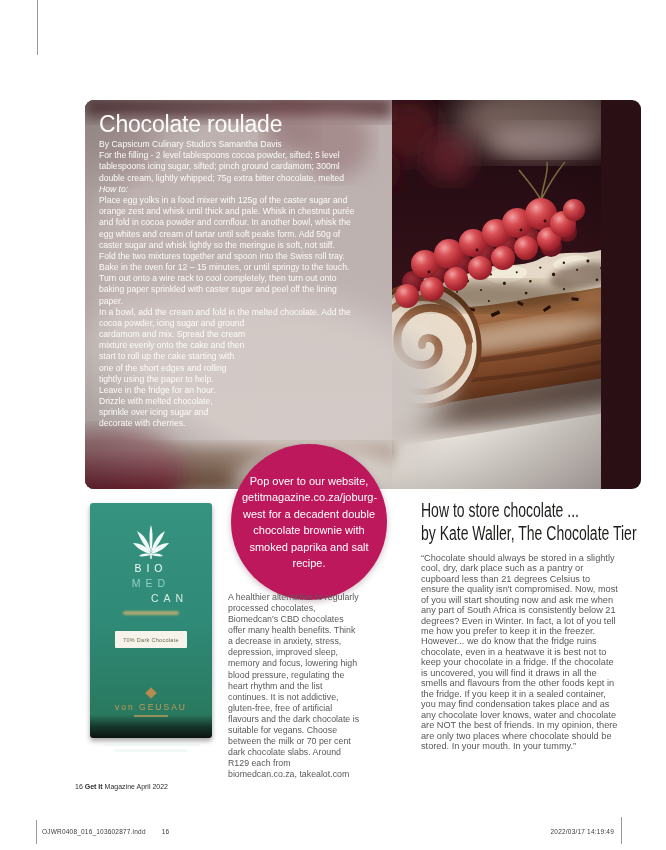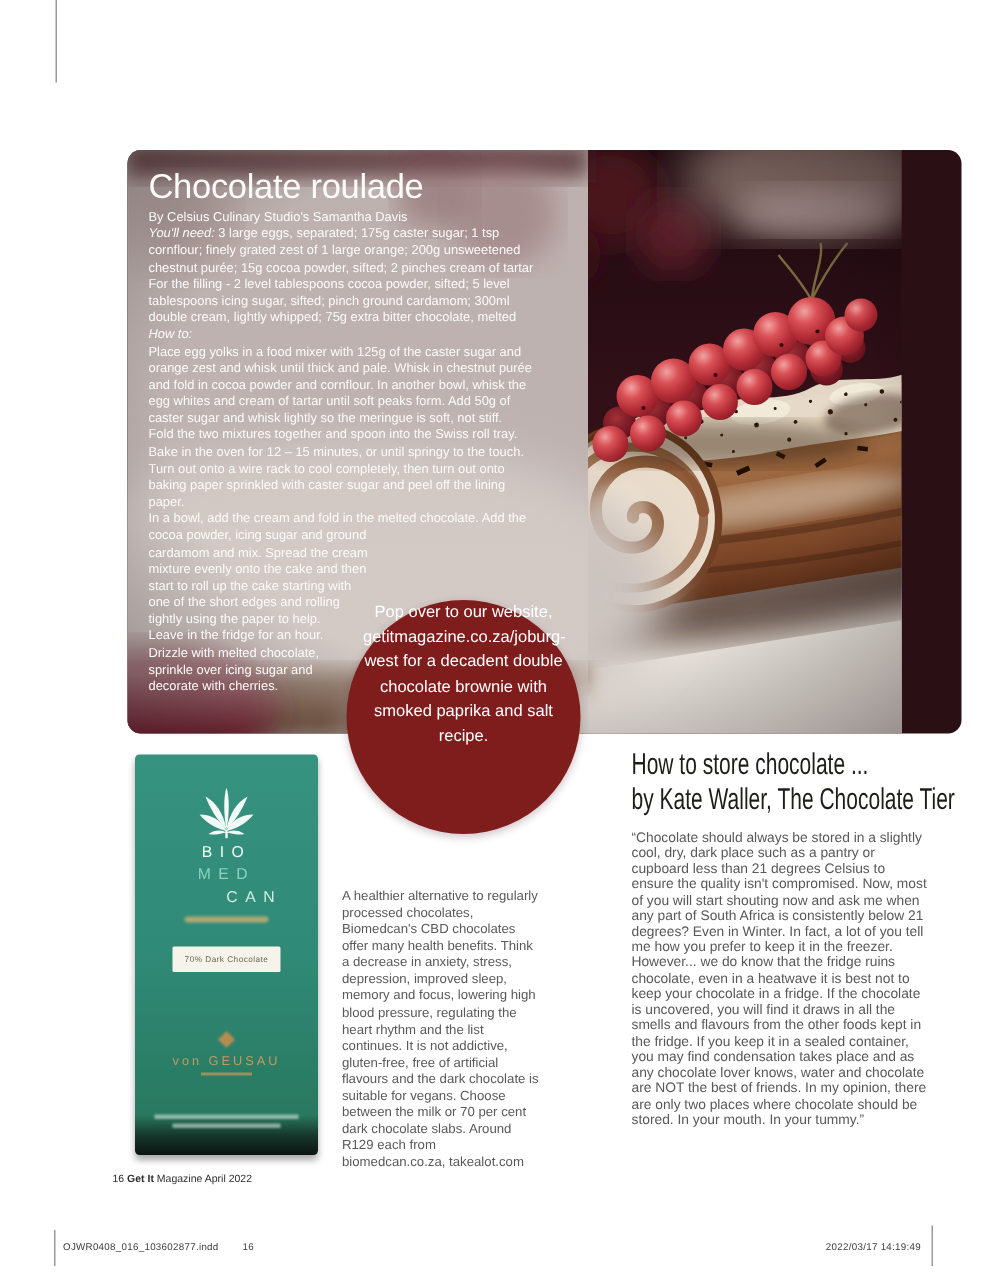--- a/index.html
+++ b/index.html
@@ -28,29 +28,29 @@
   
   .recipe { position:absolute; left:99px; top:112px; width:262px; color:#fdfbfa; }
   .recipe h1 { margin:0 0 3px 0; font-size:23px; font-weight:400; letter-spacing:-0.2px; line-height:1.05; }
   .recipe p { margin:0; font-size:8.6px; line-height:1.3; }
   .it { font-style:italic; }
   .badge-spacer { float:right; width:130px; height:150px; margin-top:36px;
                   shape-outside: circle(84px at 88px 98px); }
 
   
   .badge {
-    position:absolute; left:231px; top:400px; width:156px; height:156px; border-radius:50%;
-    background:#7f1d1d; color:#fff; display:flex; align-items:flex-start; justify-content:center;
+    position:absolute; left:231px; top:444px; width:156px; height:156px; border-radius:50%;
+    background:#be185d; color:#fff; display:flex; align-items:center; justify-content:center;
     text-align:center; box-shadow:0 2px 6px rgba(60,10,25,.25);
   }
   .badge span { width:134px; font-size:11px; line-height:1.5; }
 
   
   .package {
-    position:absolute; left:90px; top:503px; width:122px; height:267px; border-radius:3px;
+    position:absolute; left:90px; top:503px; width:122px; height:235px; border-radius:3px;
     background:linear-gradient(180deg,#36937f 0%, #2f8a77 50%, #29795f 90%, #16382c 95%, #0c1411 100%);
     box-shadow:0 3px 5px rgba(0,0,0,.35);
   }
   .package .leaf { position:absolute; left:0; right:0; top:22px; text-align:center; }
   .package .brand { position:absolute; left:0; right:0; top:58px; text-align:center;
                     font-size:10.5px; letter-spacing:5px; line-height:1.45; }
   .brand .b1 { color:#f4fbf8; } .brand .b2 { color:#8ed1c0; } .brand .b3 { color:#d7ece5;padding-left:37px; }
   .tagline-bar { position:absolute; left:0; right:0; top:108px; margin:0 auto; width:56px; height:4px;
                  background:rgba(208,177,112,.8); filter:blur(1px); border-radius:2px; }
   .label-strip { position:absolute; left:25px; top:128px; width:72px; height:17px; background:#f6f3ea;
@@ -249,22 +249,21 @@
         <ellipse cx="25" cy="372" rx="75" ry="42" fill="#7c2331" filter="url(#b10)"></ellipse>
         <ellipse cx="245" cy="382" rx="95" ry="34" fill="#e9e3db" filter="url(#b10)"></ellipse>
         <rect x="0" y="0" width="307" height="389" fill="url(#washGrad)"></rect>
       </g>
 
       <rect width="516" height="389" fill="url(#vig)"></rect>
     </svg>
 
     <div class="recipe" style="position:absolute; left:14px; top:12px;">
       <h1>Chocolate roulade</h1>
-      <p>By Celsius Culinary Studio's Samantha Davis</p>
-      <p><span class="it">You'll need:</span><span> 3 large eggs, separated; 175g caster sugar; 1 tsp cornflour; finely grated zest of 1 large orange; 200g unsweetened chestnut purée; 15g cocoa powder, sifted; 2 pinches cream of tartar</span></p>
+      <p>By Capsicum Culinary Studio's Samantha Davis</p>
       <p>For the filling - 2 level tablespoons cocoa powder, sifted; 5 level tablespoons icing sugar, sifted; pinch ground cardamom; 300ml double cream, lightly whipped; 75g extra bitter chocolate, melted</p>
       <p><span class="it">How to:</span></p>
       <p>Place egg yolks in a food mixer with 125g of the caster sugar and orange zest and whisk until thick and pale. Whisk in chestnut purée and fold in cocoa powder and cornflour. In another bowl, whisk the egg whites and cream of tartar until soft peaks form. Add 50g of caster sugar and whisk lightly so the meringue is soft, not stiff.</p>
       <p>Fold the two mixtures together and spoon into the Swiss roll tray. Bake in the oven for 12 – 15 minutes, or until springy to the touch. Turn out onto a wire rack to cool completely, then turn out onto baking paper sprinkled with caster sugar and peel off the lining paper.</p>
       <p><span class="badge-spacer"></span><span>In a bowl, add the cream and fold in the melted chocolate. Add the cocoa powder, icing sugar and ground cardamom and mix. Spread the cream mixture evenly onto the cake and then start to roll up the cake starting with one of the short edges and rolling tightly using the paper to help. Leave in the fridge for an hour. Drizzle with melted chocolate, sprinkle over icing sugar and decorate with cherries.</span></p>
     </div>
   </div>
 
   <div class="badge">
     <span>Pop over to our website, getitmagazine.co.za/joburg-west for a decadent double chocolate brownie with smoked paprika and salt recipe.</span>

